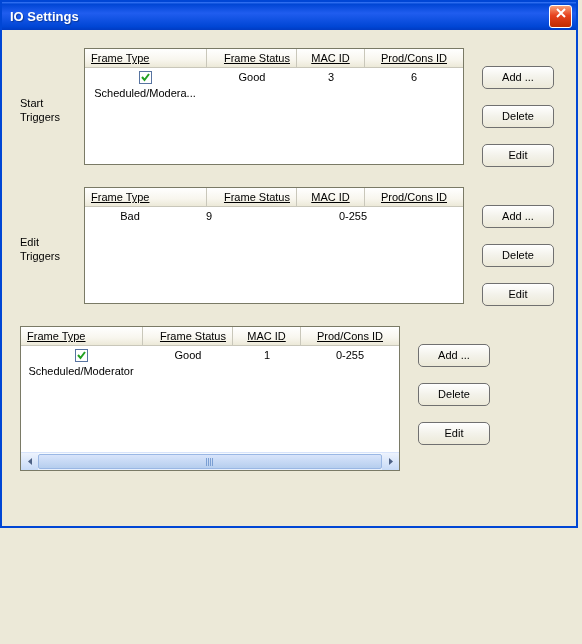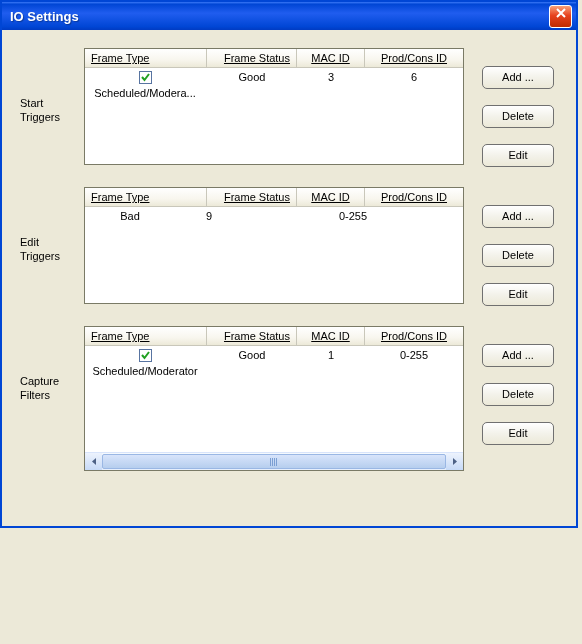--- a/index.html
+++ b/index.html
@@ -283,24 +283,20 @@
         </div>
       </div>
       <div class="side-buttons">
         <button class="btn">Add ...</button>
         <button class="btn">Delete</button>
         <button class="btn">Edit</button>
       </div>
     </div>
 
     <div class="section">
-      <div class="section-label">
-        <span>Capture</span><br>
-        <span>Filters</span>
-      </div>
       <div class="table-wrap">
         <div class="thead">
           <div class="th col1">Frame Type</div>
           <div class="th col2">Frame Status</div>
           <div class="th col3">MAC ID</div>
           <div class="th col4">Prod/Cons ID</div>
         </div>
         <div class="tbody tall">
           <div class="trow">
             <div class="td col1">

